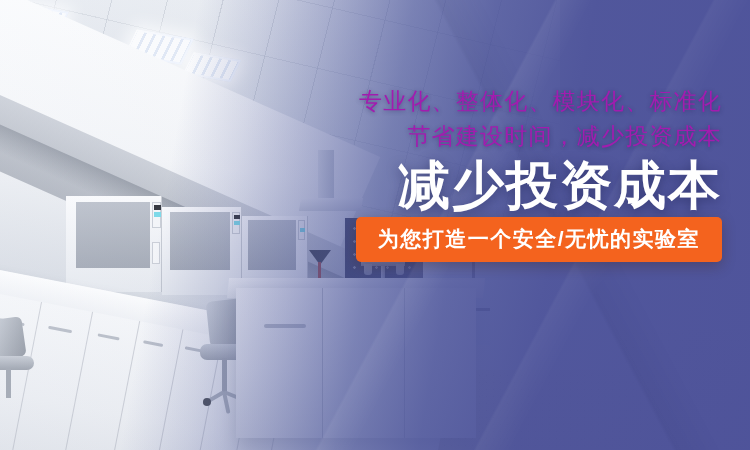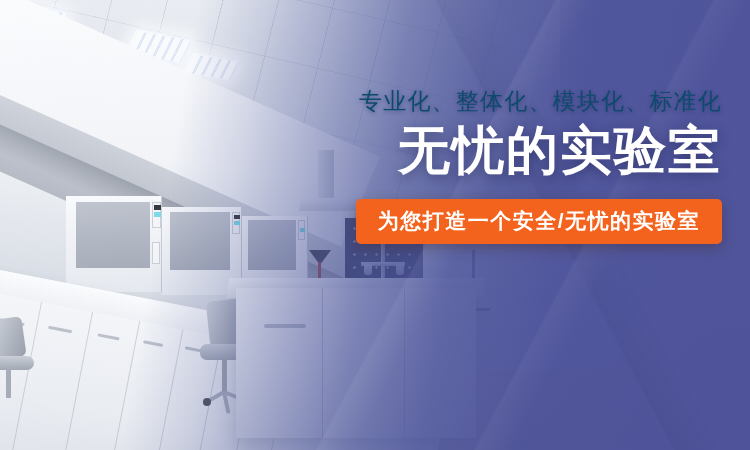--- a/index.html
+++ b/index.html
@@ -184,37 +184,37 @@
       linear-gradient(62deg, transparent 68%, rgba(20,25,70,.45) 68.4%, transparent 73%);
   }
 
   
   .textblock{
     position:absolute;right:28px;top:84px;width:420px;
     text-align:right;color:#fff;z-index:5;
   }
   .kicker{
     font-size:23px;line-height:35px;letter-spacing:1.2px;
-    color:#0c4a6e;font-weight:400;
+    color:#a21caf;font-weight:400;
     text-shadow:0 1px 4px rgba(30,34,80,.45);
     white-space:nowrap;
   }
   .kicker.k2{padding-right:0;}
   .headline{
     margin-top:14px;
     font-size:47px;line-height:58px;letter-spacing:3px;
     font-weight:300;color:#ffffff;white-space:nowrap;
     text-shadow:0 2px 10px rgba(25,30,75,.40);
   }
   .headline2{
     font-size:52px;line-height:62px;letter-spacing:2px;
     font-weight:bold;color:#ffffff;white-space:nowrap;
     text-shadow:0 3px 12px rgba(25,30,75,.50);
   }
-  .cta-wrap{margin-top:18px;}
+  .cta-wrap{margin-top:1px;}
   .cta{
     display:inline-block;background:#f4631e;color:#ffffff;
     font-size:21px;font-weight:bold;letter-spacing:1.5px;
     padding:8px 22px 9px;border-radius:5px;white-space:nowrap;
     box-shadow:0 4px 14px rgba(60,30,10,.30);
     border:none;cursor:pointer;font-family:inherit;
   }
 </style>
 </head>
 <body>
@@ -347,19 +347,20 @@
 
     <div class="photo-tone"></div>
   </div>
 
   <div class="overlay">
     <div class="overlay-facets"></div>
   </div>
 
   <div class="textblock">
     <div class="kicker">专业化、整体化、模块化、标准化</div>
-    <div class="headline2">无忧的实验室</div>
+    <div class="kicker k2">节省建设时间，减少投资成本</div>
+    <div class="headline2">减少投资成本</div>
     <div class="cta-wrap">
       <button class="cta">为您打造一个安全/无忧的实验室</button>
     </div>
   </div>
 
 </div>
 
 </body></html>

